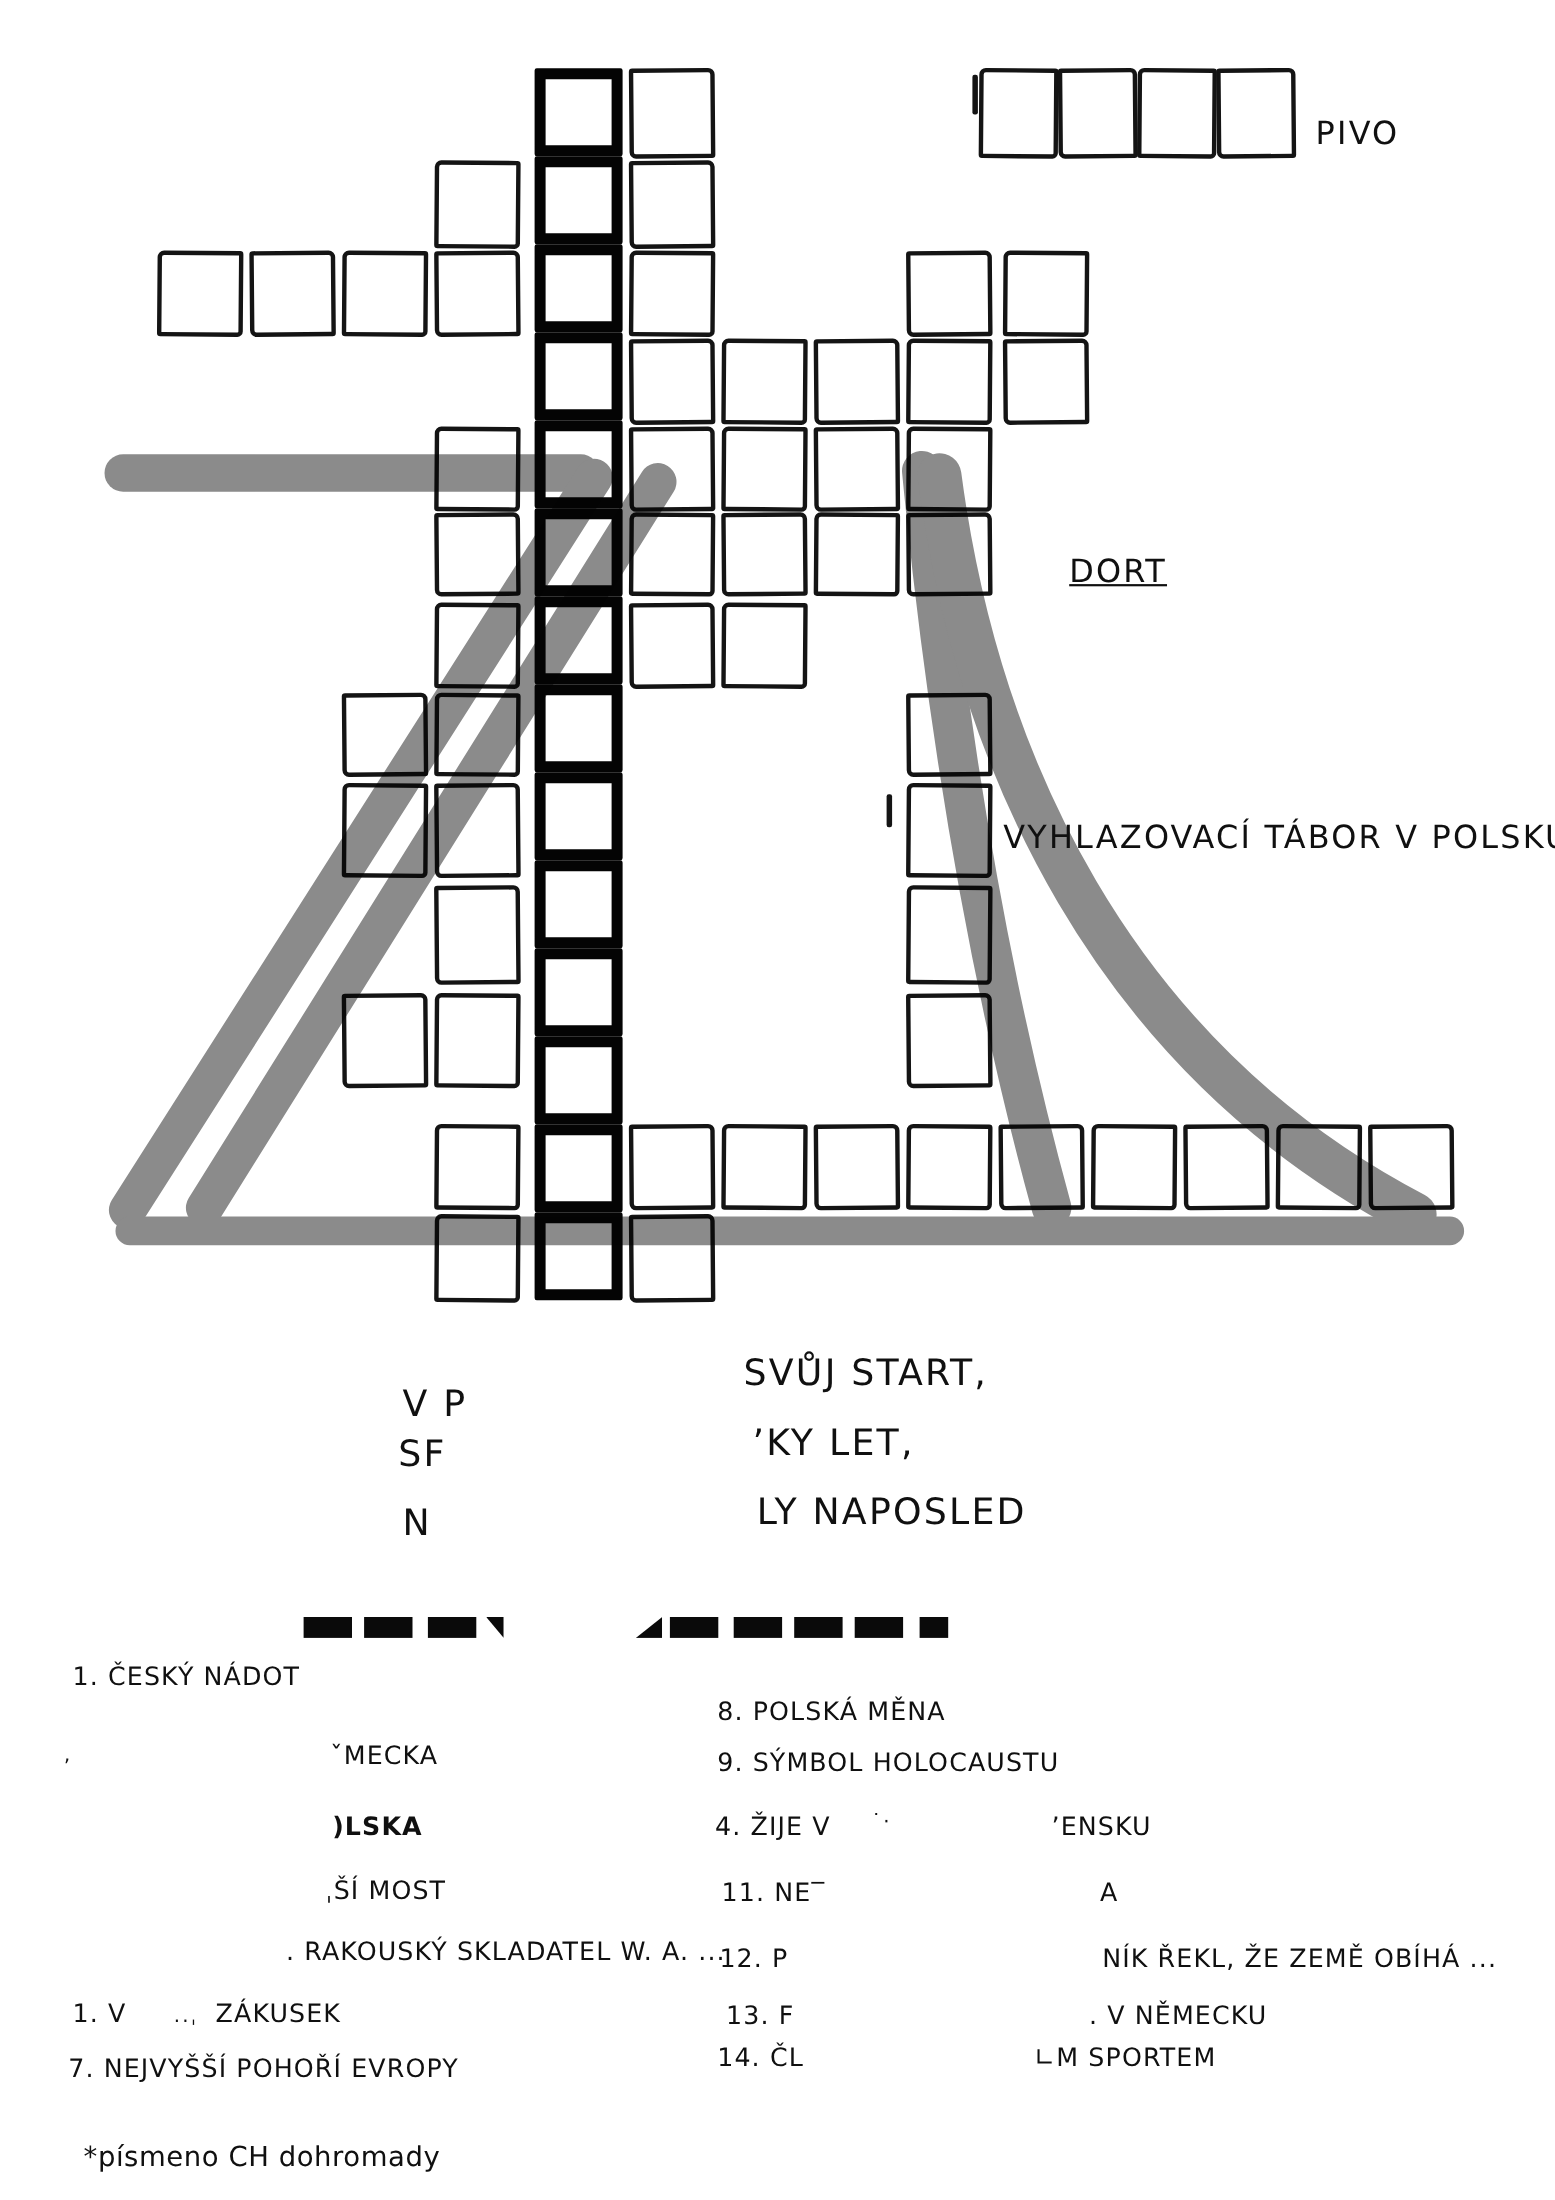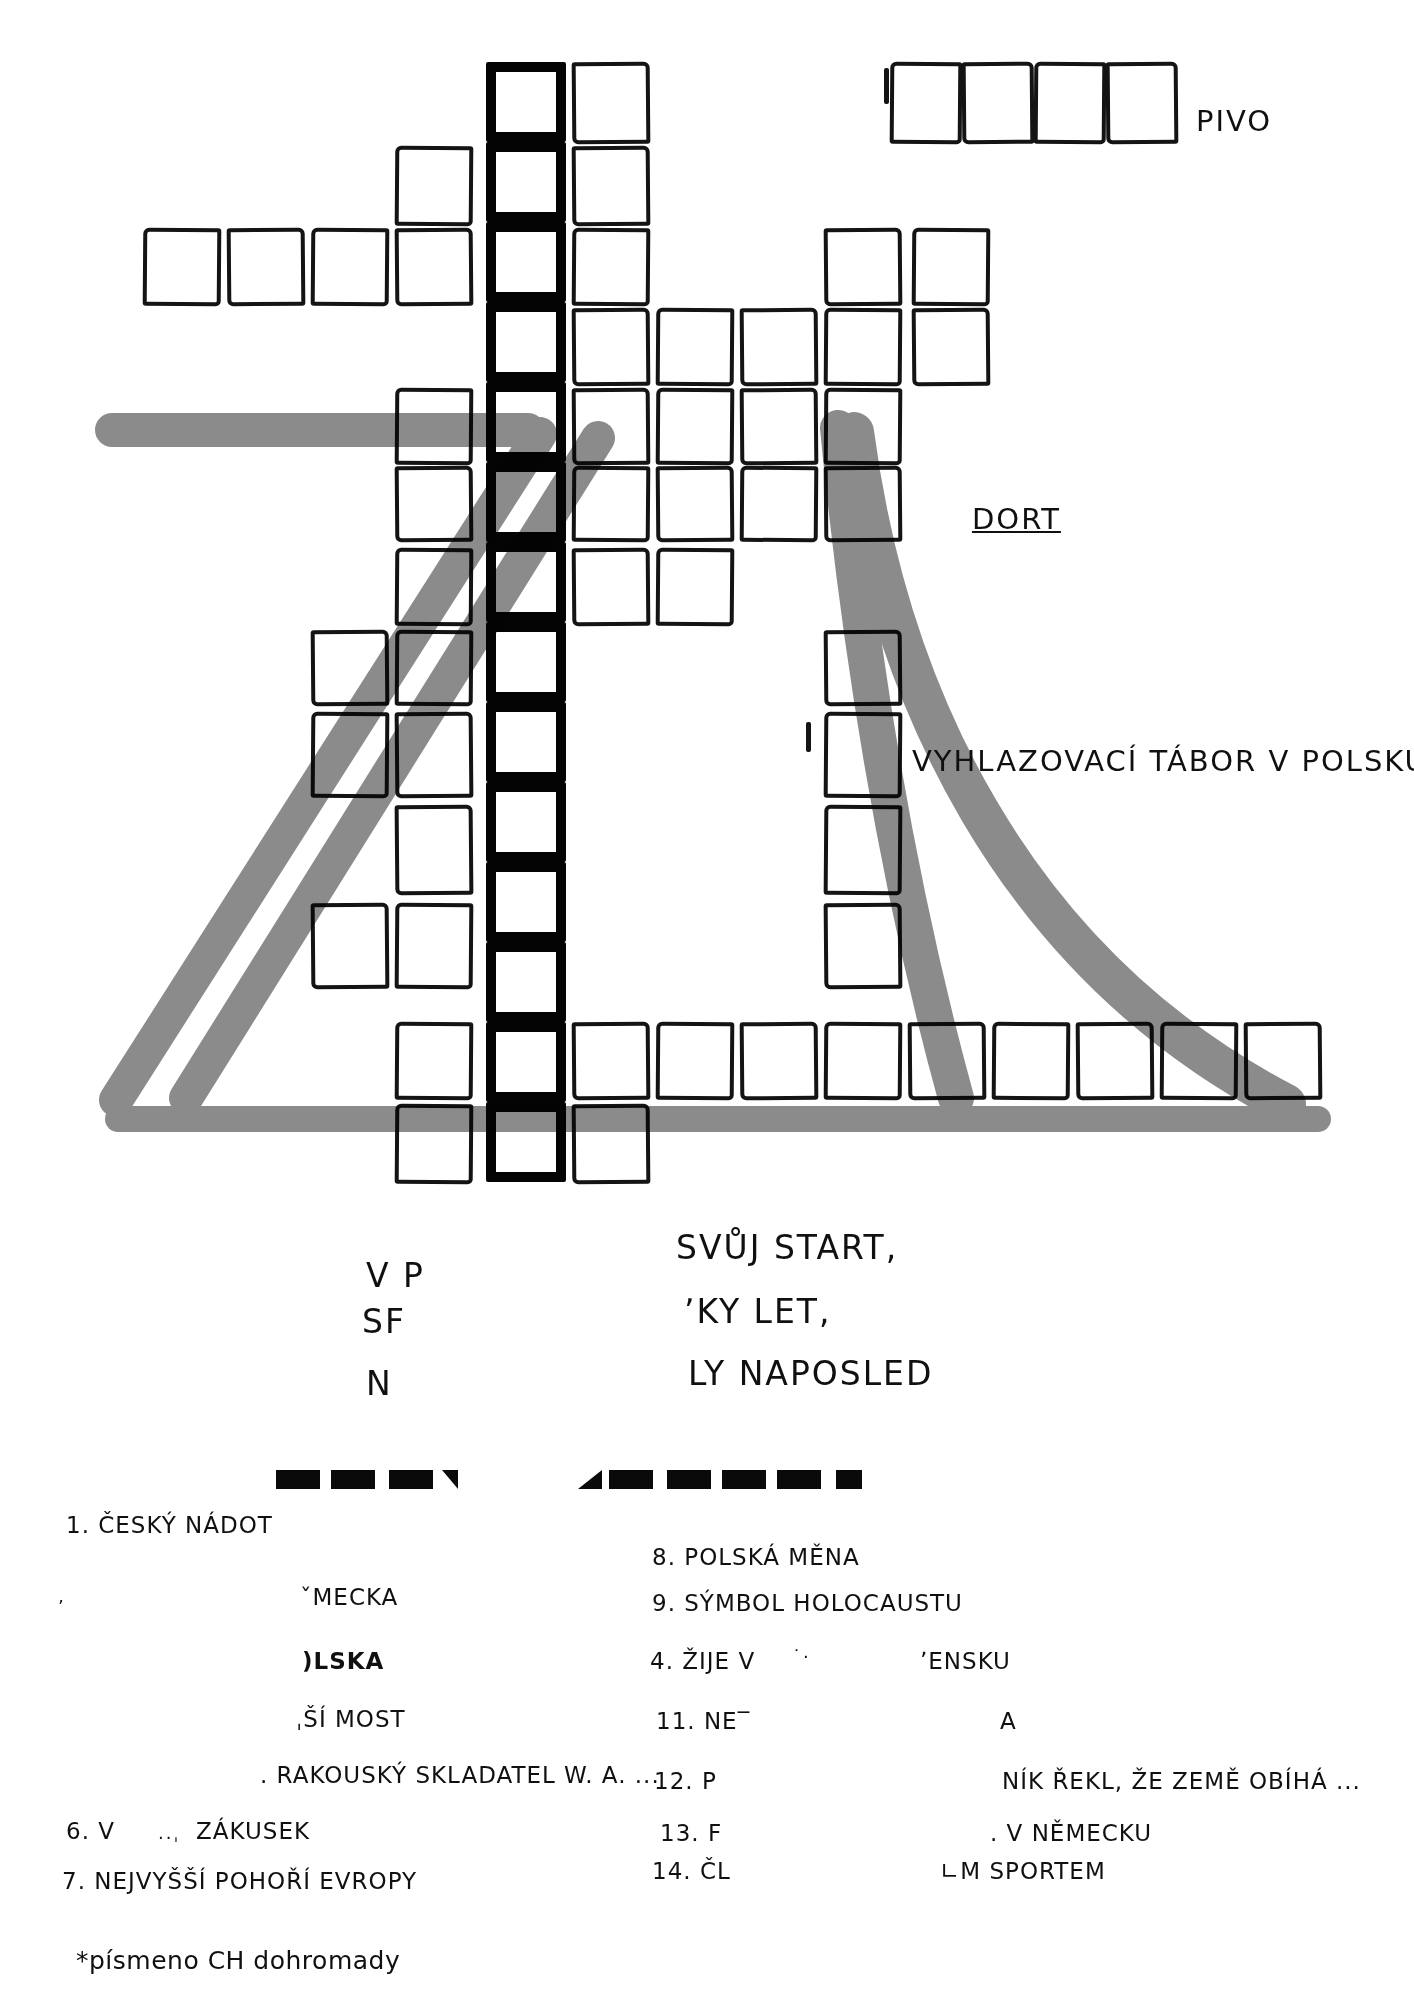--- a/index.html
+++ b/index.html
@@ -120,30 +120,30 @@
       <span class="txt t-verse" style="left: 362px; top: 1302px;">SF</span>
       <span class="txt t-verse" style="left: 684px; top: 1292px;">ʼKY LET,</span>
       <span class="txt t-verse" style="left: 366px; top: 1364px;">N</span>
       <span class="txt t-verse" style="left: 688px; top: 1354px;">LY NAPOSLED</span>
       <span class="txt t-clue" style="left: 66px; top: 1512px;">1. ČESKÝ NÁDOT</span>
       <span class="txt t-mark" style="left: 58px; top: 1596px;">ʼ</span>
       <span class="txt t-clue" style="left: 300px; top: 1584px;">ˇMECKA</span>
       <span class="txt t-clue" style="left: 302px; top: 1648px; font-weight: bold;">)LSKA</span>
       <span class="txt t-clue" style="left: 296px; top: 1706px;">ˌŠÍ MOST</span>
       <span class="txt t-clue" style="left: 260px; top: 1762px;">. RAKOUSKÝ SKLADATEL W. A. ...</span>
-      <span class="txt t-clue" style="left: 66px; top: 1818px;">6. V</span>
+      <span class="txt t-clue" style="left: 66px; top: 1818px;">1. V</span>
       <span class="txt t-mark" style="left: 158px; top: 1822px;">..ˌ</span>
       <span class="txt t-clue" style="left: 196px; top: 1818px;">ZÁKUSEK</span>
       <span class="txt t-clue" style="left: 62px; top: 1868px;">7. NEJVYŠŠÍ POHOŘÍ EVROPY</span>
       <span class="txt t-foot" style="left: 76px; top: 1946px; text-align: right;">*písmeno CH dohromady</span>
       <span class="txt t-clue" style="left: 652px; top: 1544px;">8. POLSKÁ MĚNA</span>
       <span class="txt t-clue" style="left: 652px; top: 1590px;">9. SÝMBOL HOLOCAUSTU</span>
       <span class="txt t-clue" style="left: 650px; top: 1648px;">4. ŽIJE V</span>
       <span class="txt t-mark" style="left: 792px; top: 1646px;">˙·</span>
-      <span class="txt t-clue" style="left: 920px; top: 1648px;">ʼENSKU</span>
+      <span class="txt t-clue" style="left: 956px; top: 1648px;">ʼENSKU</span>
       <span class="txt t-clue" style="left: 656px; top: 1708px;">11. NE‾</span>
       <span class="txt t-clue" style="left: 1000px; top: 1708px;">A</span>
       <span class="txt t-clue" style="left: 654px; top: 1768px;">12. P</span>
       <span class="txt t-clue" style="left: 1002px; top: 1768px;">NÍK ŘEKL, ŽE ZEMĚ OBÍHÁ ...</span>
       <span class="txt t-clue" style="left: 660px; top: 1820px;">13. F</span>
       <span class="txt t-clue" style="left: 990px; top: 1820px;">. V NĚMECKU</span>
       <span class="txt t-clue" style="left: 652px; top: 1858px;">14. ČL</span>
       <span class="txt t-clue" style="left: 940px; top: 1858px;">∟M SPORTEM</span>
     </div>
 

